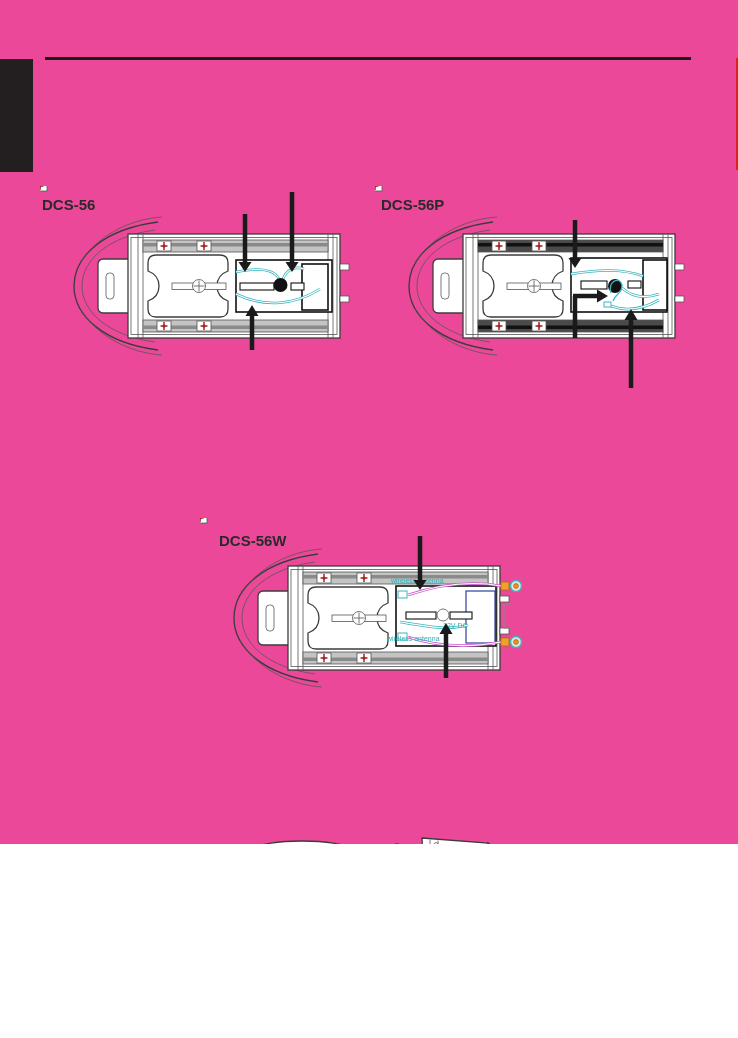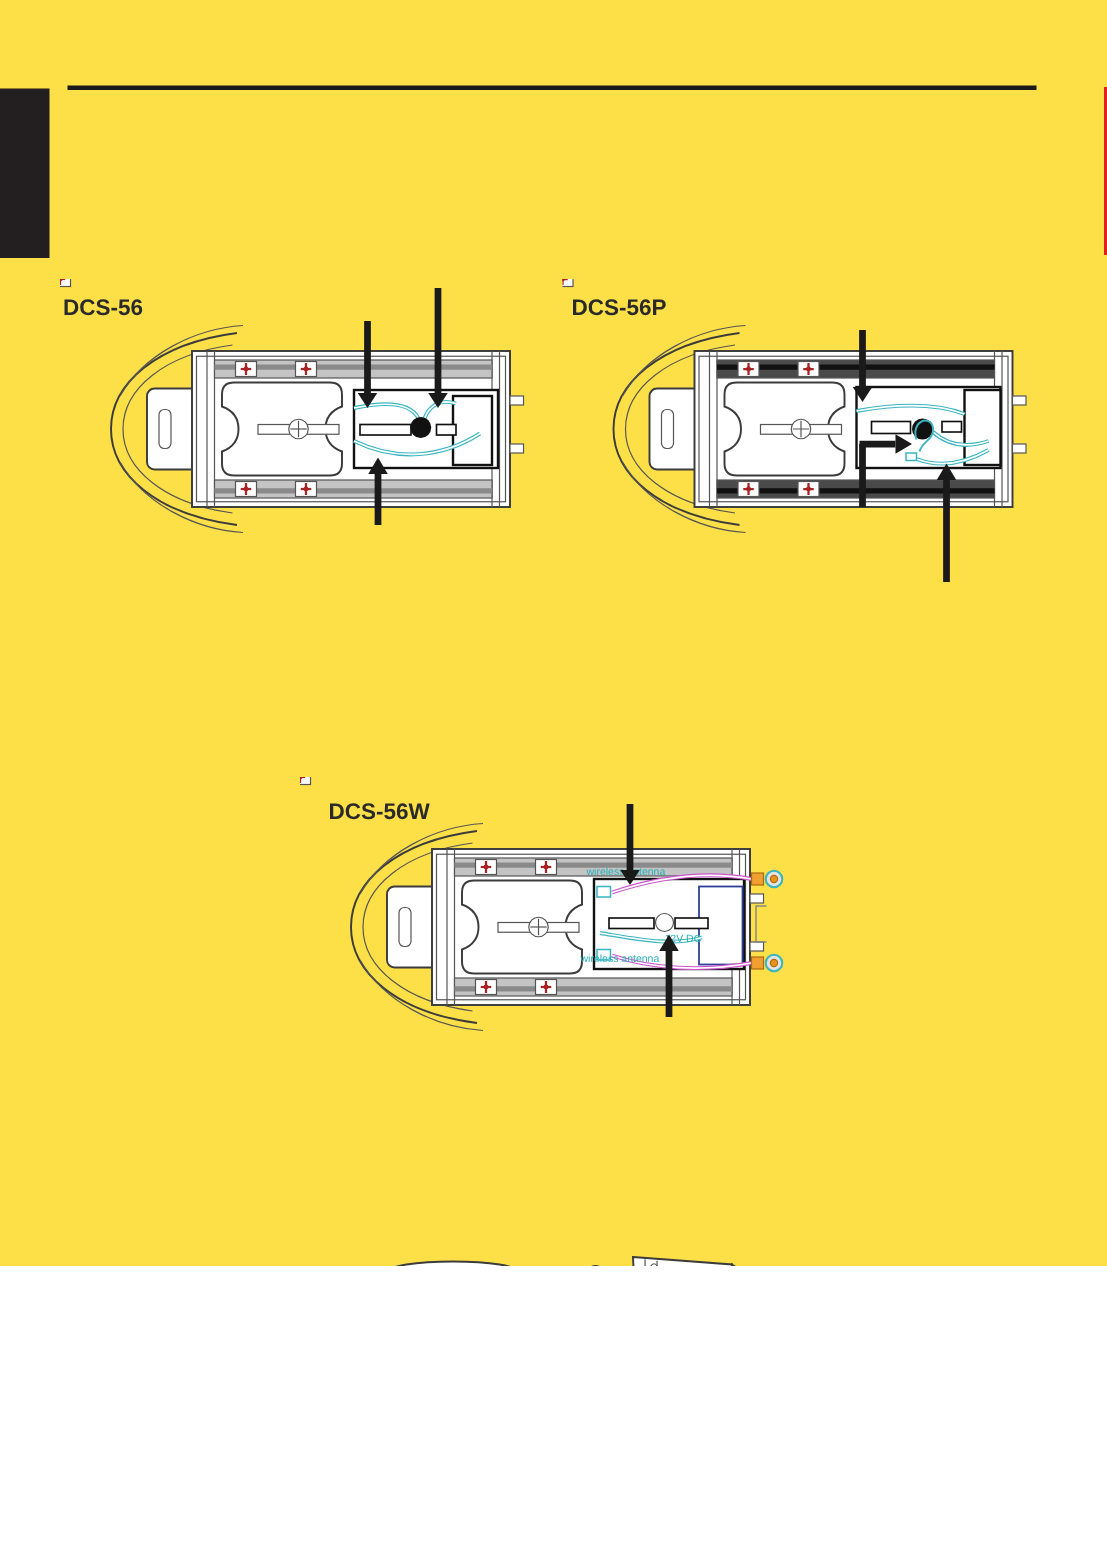--- a/index.html
+++ b/index.html
@@ -1,16 +1,16 @@
 <!DOCTYPE html>
 <html><head>
 <meta charset="utf-8">
 <style>
   html,body{margin:0;padding:0;background:#fff;}
-  .page{position:relative;width:738px;height:844px;background:#fde047;overflow:hidden;
+  .page{position:relative;width:738px;height:844px;background:#ec4899;overflow:hidden;
         font-family:"Liberation Sans",sans-serif;}
   .abs{position:absolute;}
   .rule{background:#1a1a1a;}
   .edge-tab{background:#231f20;}
   .crop-red{background:#e02020;}
   svg{display:block;}
   text.dlabel{font:bold 15px "Liberation Sans",sans-serif;fill:#2a2a2a;}
   text.tiny{font:7px "Liberation Sans",sans-serif;fill:#2ab0b8;}
   .ln{stroke:#3c3c3c;stroke-width:1.3;fill:none}
   .lnf{stroke:#3c3c3c;stroke-width:1.3;fill:#fff}

